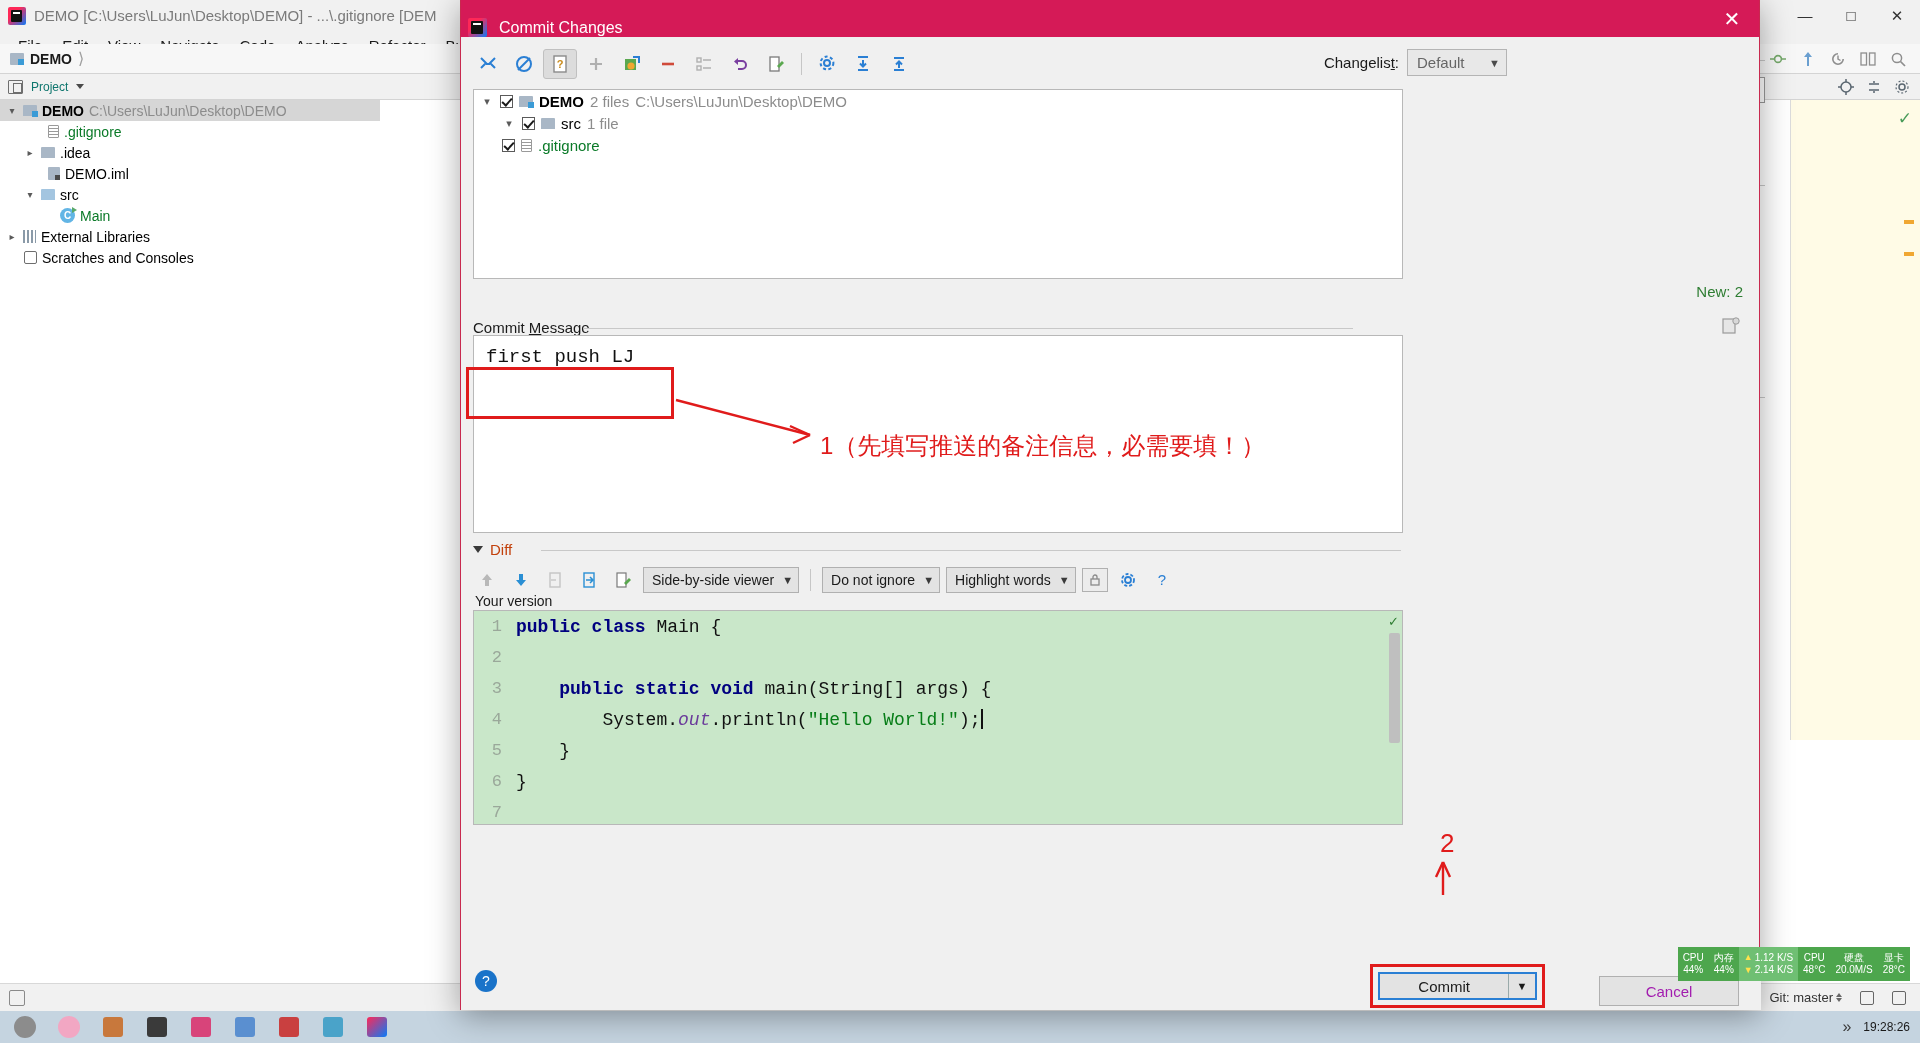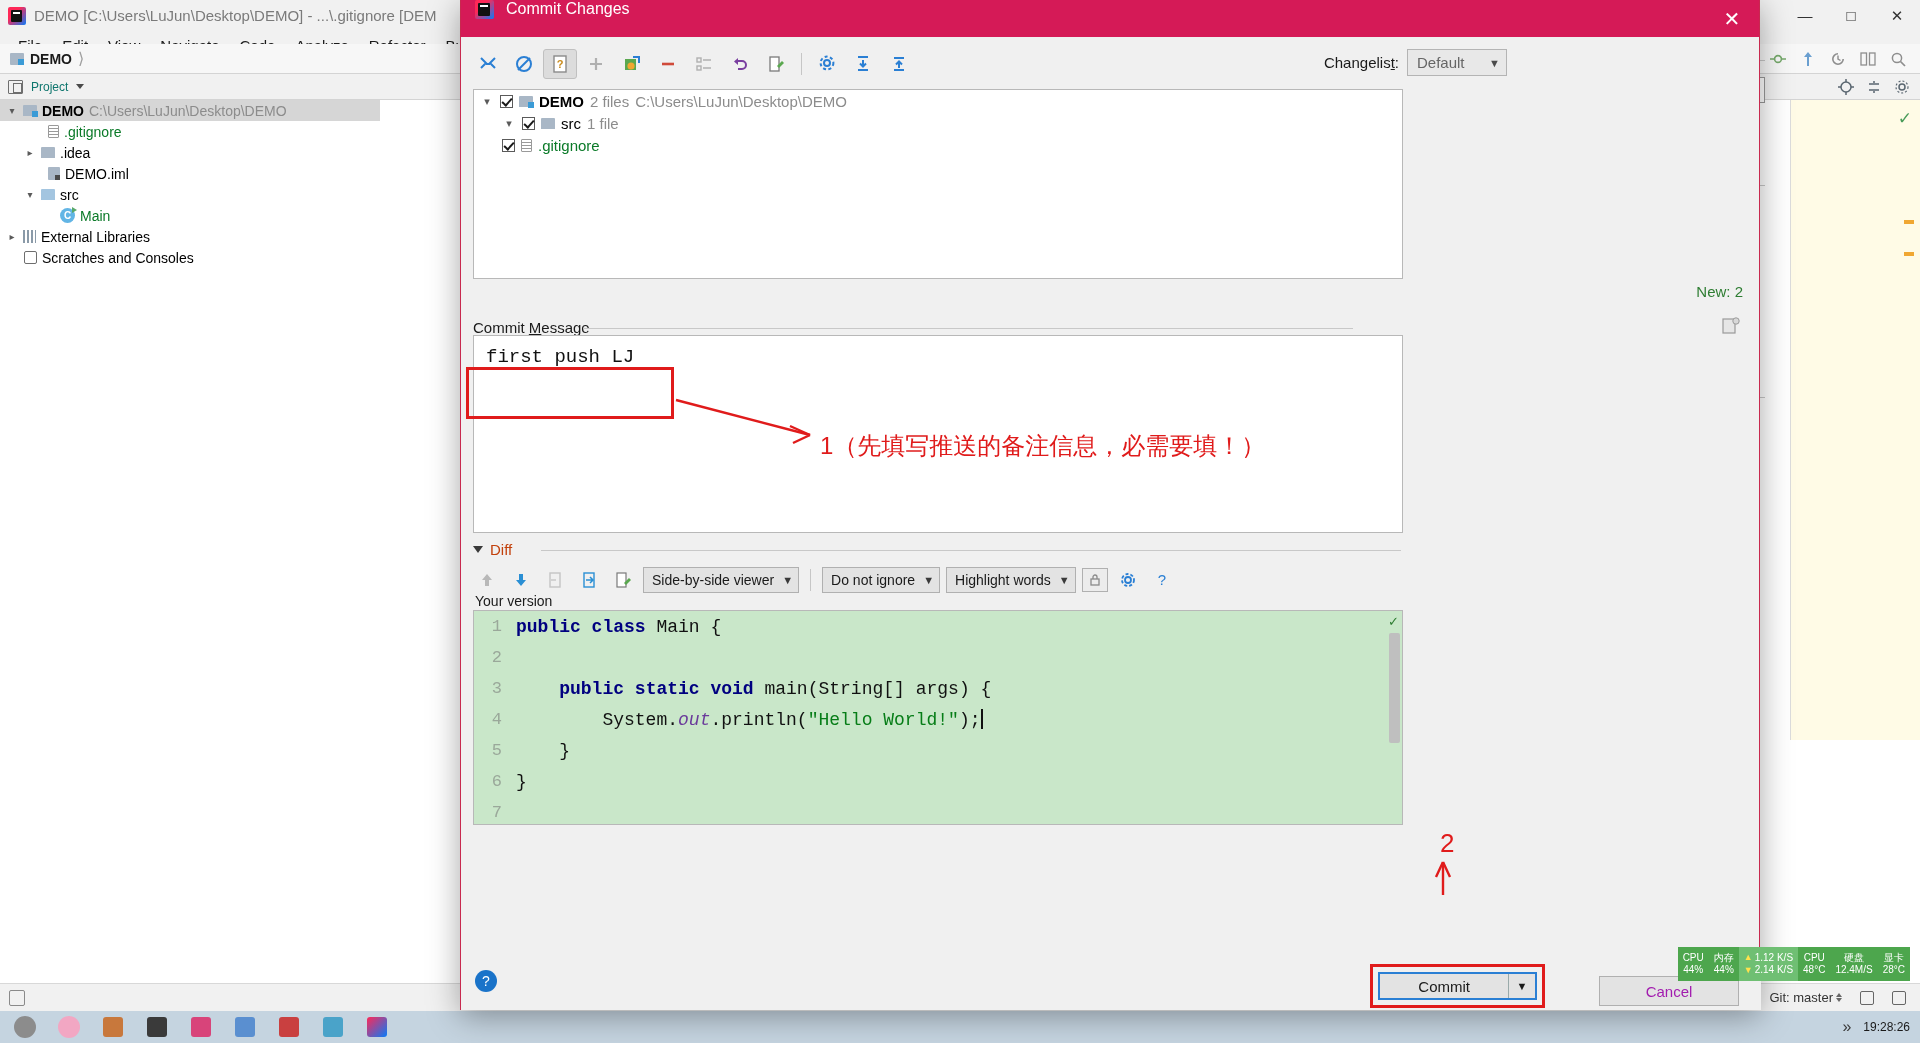--- a/index.html
+++ b/index.html
@@ -143,22 +143,22 @@
   .sm-arrow-up { color:#ffe14d; font-size:9px; }
   .sm-arrow-dn { color:#ffe14d; font-size:9px; }
 
   
   #dialog {
     position:absolute; left:460px; top:0px; width:1300px; height:1010px;
     background:#f0f0f0; box-shadow:0 6px 30px rgba(0,0,0,.35);
     border:1px solid #c8294f; border-top:none;
   }
   .dlg-title {
-    height:37px; background:#d51a57; display:flex; align-items:flex-start;
-    padding:0 0 0 14px; color:#fff;
+    height:37px; background:#d51a57; display:flex; align-items:flex-end;
+    padding:0 0 0 7px; color:#fff;
   }
   .dlg-ij-logo { width:19px; height:19px; position:relative; border-radius:2px;
     background:linear-gradient(135deg,#fe2857 0%, #fe2857 35%, #087cfa 100%); flex:none; }
   .dlg-ij-logo::after { content:""; position:absolute; left:3px; top:3px; width:12px; height:13px; background:#111; border-radius:1px; }
   .dlg-ij-logo::before { content:""; position:absolute; left:5px; top:5px; width:8px; height:2px; background:#fff; z-index:2; }
   .dlg-title-text { margin-left:12px; font-size:16px; }
   .dlg-close { margin-left:auto; width:54px; height:37px; display:flex; align-items:center; justify-content:center;
                font-size:20px; color:#fff; }
 
   .dlg-body { position:relative; height:973px; background:#f0f0f0; }
@@ -458,21 +458,21 @@
             <span>2.14 K/S</span>
           </span>
       </span>
     </div>
     <div class="sm-cell green">
       <span>CPU</span>
       <span>48°C</span>
     </div>
     <div class="sm-cell green">
       <span>硬盘</span>
-      <span>12.4M/S</span>
+      <span>20.0M/S</span>
     </div>
     <div class="sm-cell green">
       <span>显卡</span>
       <span>28°C</span>
     </div>
   </div>
 
   <div class="taskbar">
     <div class="tb-app">
         <div class="tb-circ" style="background:#8c8c8c"></div>

